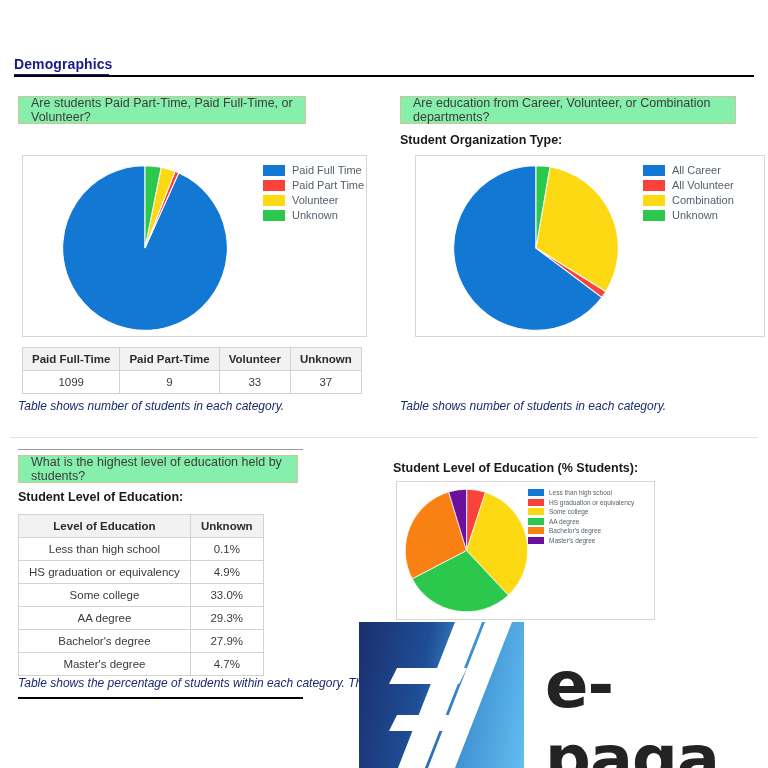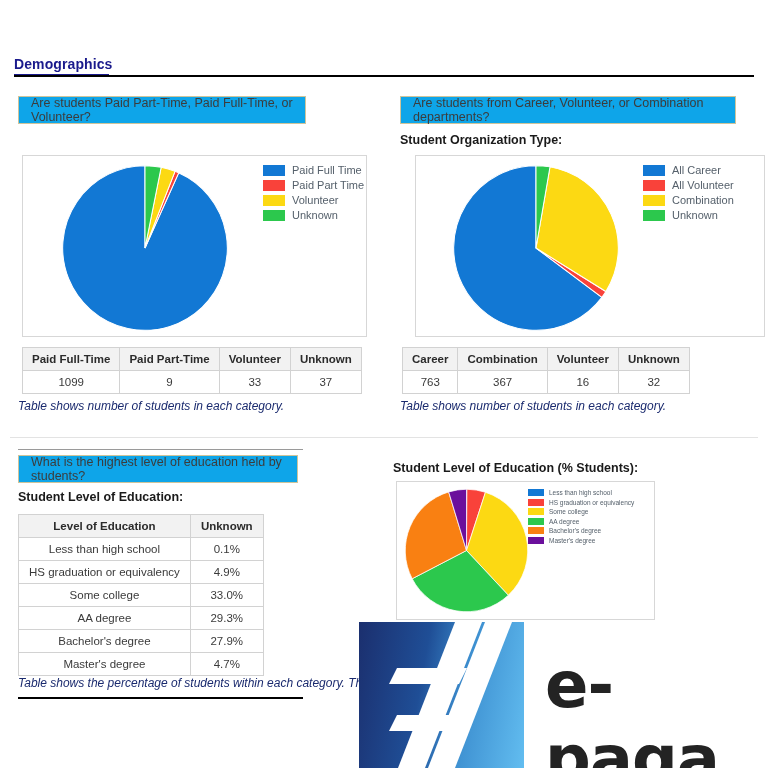--- a/index.html
+++ b/index.html
@@ -41,21 +41,21 @@
     left: 14px;
     top: 74px;
     width: 95px;
     height: 1px;
     background: #1a1a8c;
   }
 
   
   .qbox {
     position: absolute;
-    background: #0ea5e9;
+    background: #86efac;
     border: 1px solid #cfc49a;
     color: #3c3c3c;
     font-size: 12.5px;
     display: flex;
     align-items: center;
     padding: 0 12px;
     box-sizing: border-box;
     height: 28px;
   }
 
@@ -252,21 +252,21 @@
         <td>9</td>
         <td>33</td>
         <td>37</td>
       </tr>
     </tbody>
   </table>
 
   <div class="caption" style="left:18px; top:399px;">Table shows number of students in each category.</div>
 
   <div class="qbox" style="left:400px; top:96px; width:336px;">
-    <span>Are students from Career, Volunteer, or Combination departments?</span>
+    <span>Are education from Career, Volunteer, or Combination departments?</span>
   </div>
   <div class="chart-title" style="left:400px; top:133px;">Student Organization Type:</div>
 
   <div class="chart-frame" style="left:415px; top:155px; width:350px; height:182px;">
     <div class="pie-wrap" style="left:36px; top:8px; width:168px; height:168px;">
       <svg class="pie" viewBox="0 0 100 100">
         <g id="pie2">
             <path d="M 50 50 L 50.000 1.000 A 49 49 0 1 0 89.223 79.369 Z" fill="#1278d4" stroke="#ffffff" stroke-width="0.6"></path>
             <path d="M 50 50 L 89.223 79.369 A 49 49 0 0 0 91.584 75.919 Z" fill="#f9423a" stroke="#ffffff" stroke-width="0.6"></path>
             <path d="M 50 50 L 91.584 75.919 A 49 49 0 0 0 58.323 1.712 Z" fill="#fcd913" stroke="#ffffff" stroke-width="0.6"></path>
@@ -287,38 +287,20 @@
         <span class="legend-swatch" style="background:#fcd913"></span>
         <span class="legend-label">Combination</span>
       </div>
       <div class="legend-row">
         <span class="legend-swatch" style="background:#2cc84d"></span>
         <span class="legend-label">Unknown</span>
       </div>
     </div>
   </div>
 
-  <table class="dt" style="left:402px; top:347px;">
-    <thead>
-      <tr>
-        <th>Career</th>
-        <th>Combination</th>
-        <th>Volunteer</th>
-        <th>Unknown</th>
-      </tr>
-    </thead>
-    <tbody>
-      <tr>
-        <td>763</td>
-        <td>367</td>
-        <td>16</td>
-        <td>32</td>
-      </tr>
-    </tbody>
-  </table>
 
   <div class="caption" style="left:400px; top:399px;">Table shows number of students in each category.</div>
 
   <div class="divider-light"></div>
   <div class="divider-dark2"></div>
 
   <div class="qbox" style="left:18px; top:455px; width:280px;">
     <span>What is the highest level of education held by students?</span>
   </div>
   <div class="chart-title" style="left:18px; top:490px;">Student Level of Education:</div>

